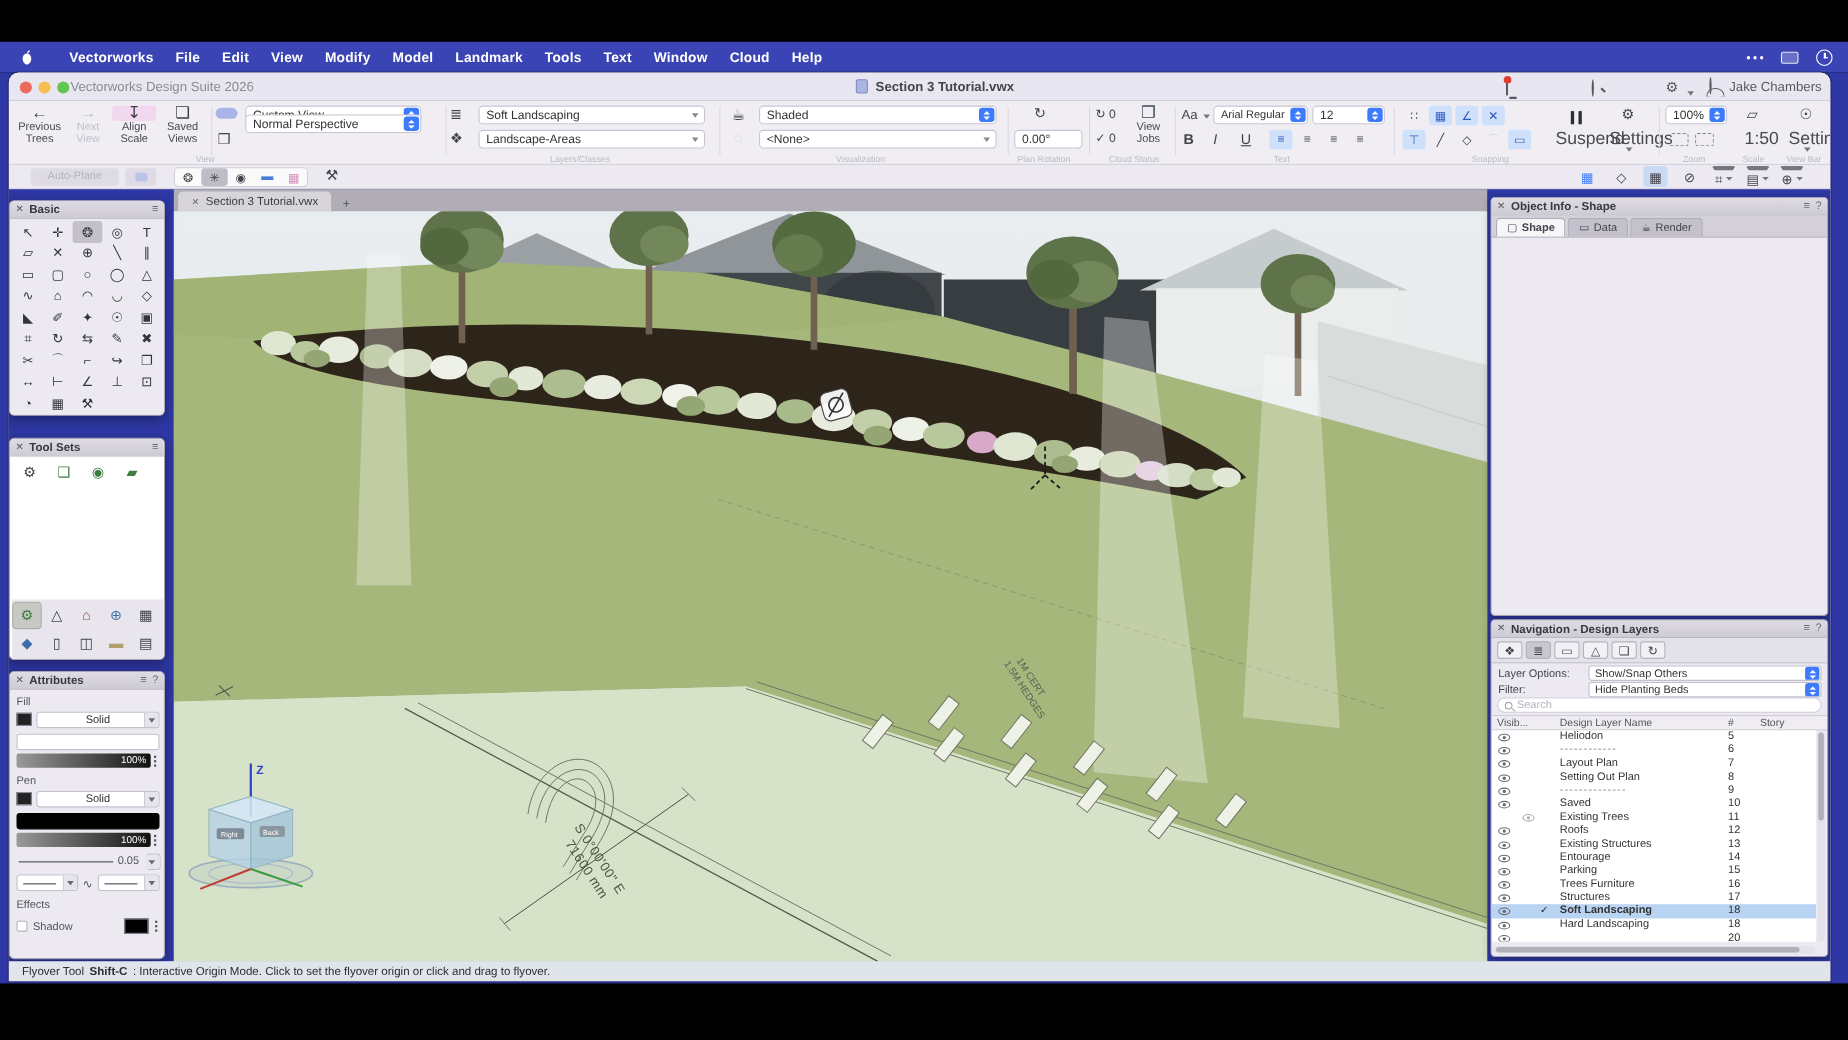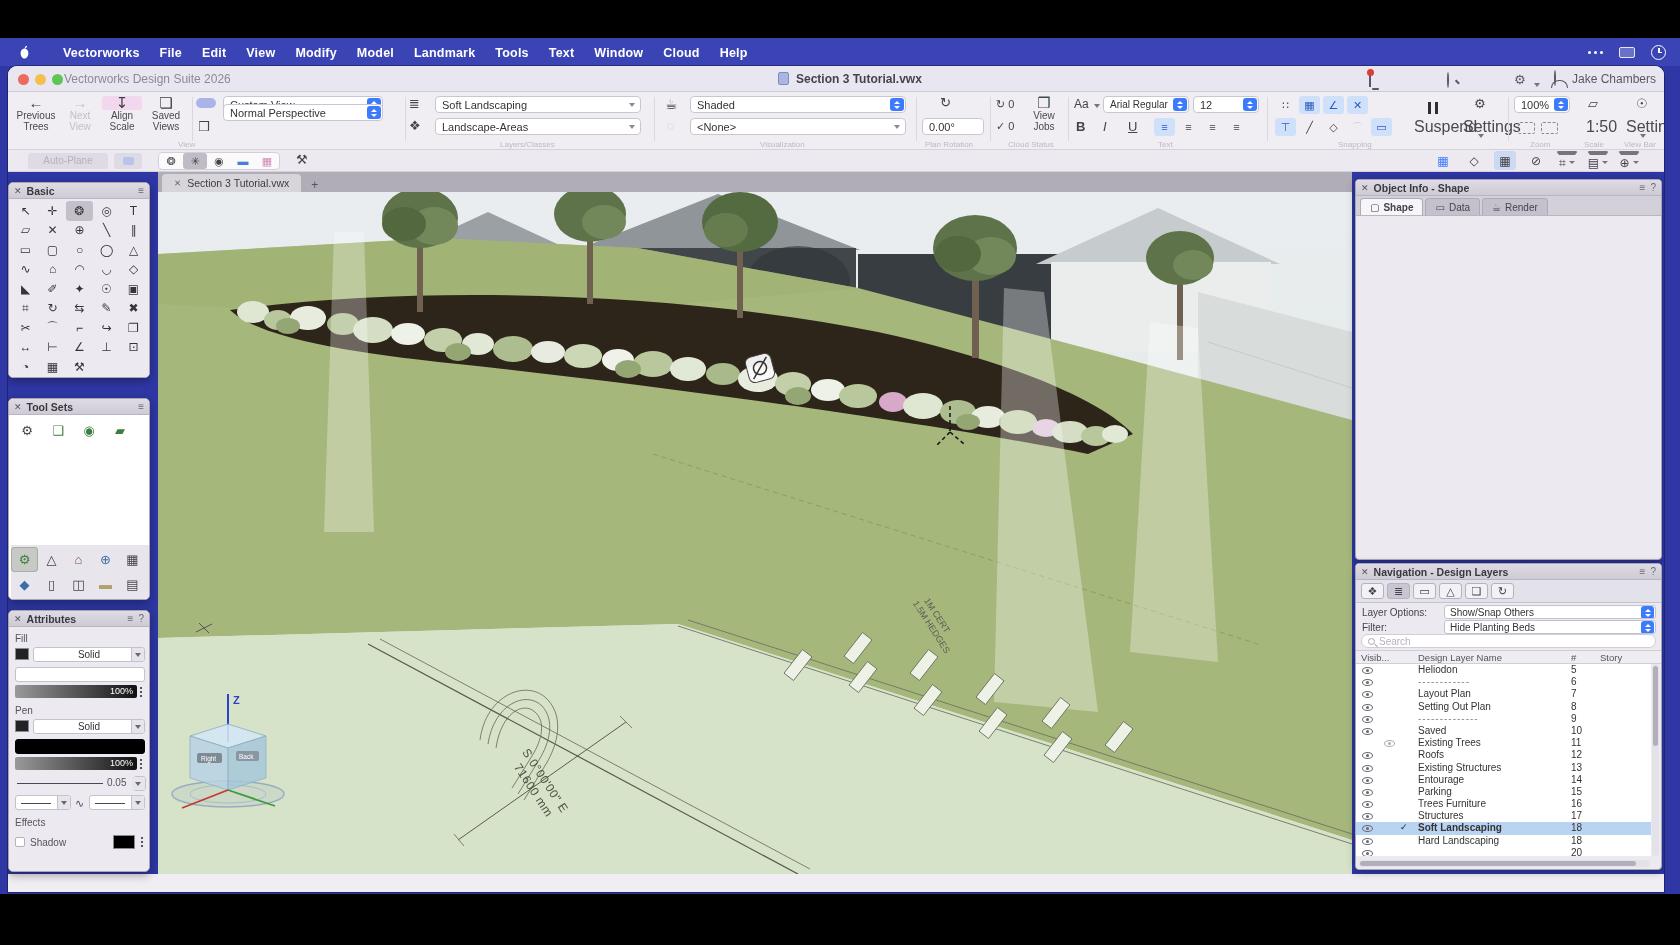--- a/index.html
+++ b/index.html
@@ -898,14 +898,19 @@
           </div>
         <div class="vscroll">
             <i></i>
           </div>
         <div class="hscroll">
             <i></i>
           </div>
       </div>
     </div>
 
+    <div id="statusbar">
+      <span>Flyover Tool</span>
+      <b>Shift-C</b>
+      <span>:  Interactive Origin Mode. Click to set the flyover origin or click and drag to flyover.</span>
+    </div>
   </div>
 </div>
 
 </body></html>

